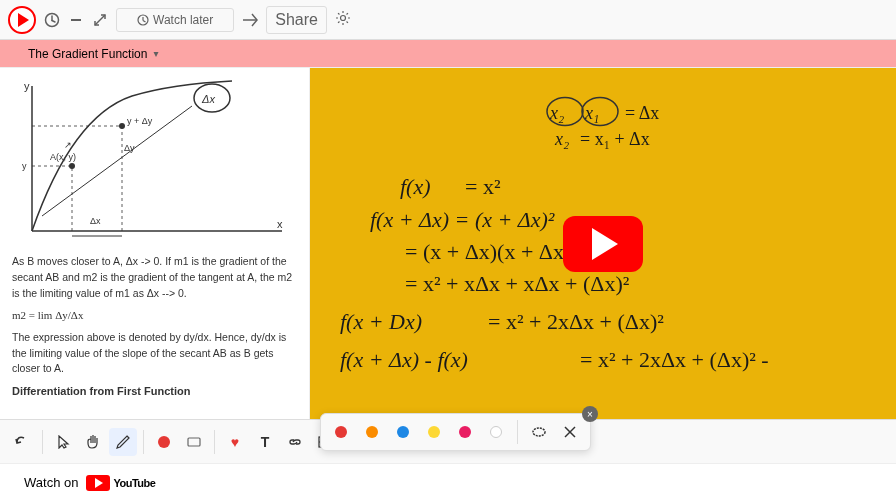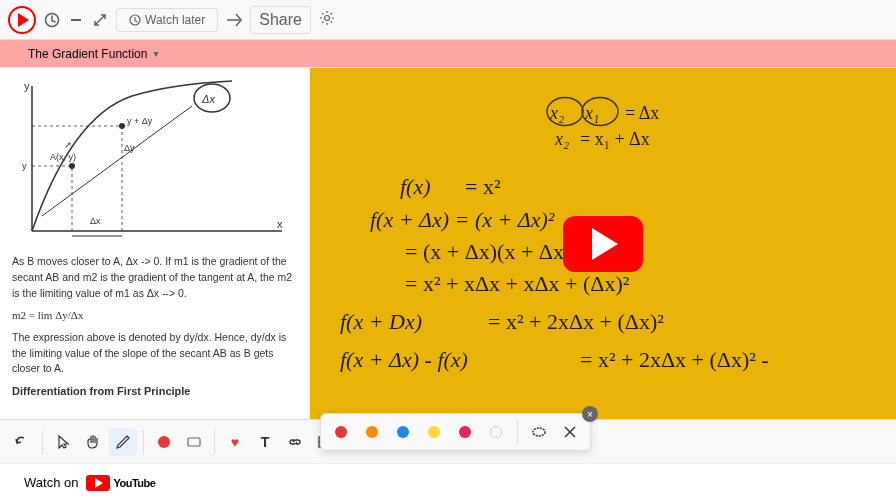--- a/index.html
+++ b/index.html
@@ -69,21 +69,21 @@
       display: flex;
       align-items: center;
       gap: 8px;
       flex-shrink: 0;
     }
 
     .top-bar-btn {
       font-size: 12px;
       color: #606060;
       cursor: pointer;
-      padding: 4px 12px;
+      padding: 4px 20px;
       border-radius: 3px;
       background: transparent;
       border: 1px solid #ddd;
       display: flex;
       align-items: center;
       gap: 4px;
     }
 
     .top-bar-icon {
       width: 16px;
@@ -493,21 +493,21 @@
 
           <ellipse cx="200" cy="22" rx="18" ry="14" fill="none" stroke="#333" stroke-width="1.5"></ellipse>
           <text x="190" y="27" font-size="11" font-style="italic" fill="#333">Δx</text>
         </svg>
       </div>
 
       <div class="left-text">
         <p>As B moves closer to A, Δx -&gt; 0. If m1 is the gradient of the secant AB and m2 is the gradient of the tangent at A, the m2 is the limiting value of m1 as Δx --&gt; 0.</p>
         <p class="formula">m2 = lim Δy/Δx</p>
         <p>The expression above is denoted by dy/dx. Hence, dy/dx is the limiting value of the slope of the secant AB as B gets closer to A.</p>
-        <p><strong>Differentiation from First Principle</strong></p>
+        <p><strong>Differentiation from First Function</strong></p>
 
       </div>
     </div>
 
     <div class="right-panel">
       <div class="math-canvas">
         <svg class="math-equations" viewBox="0 0 586 330">
 
           <text x="240" y="40" font-size="18" font-style="italic" font-family="Georgia, serif" fill="#1a1a1a">x₂</text>
           <ellipse cx="255" cy="33" rx="18" ry="14" fill="none" stroke="#333" stroke-width="1.5"></ellipse>

